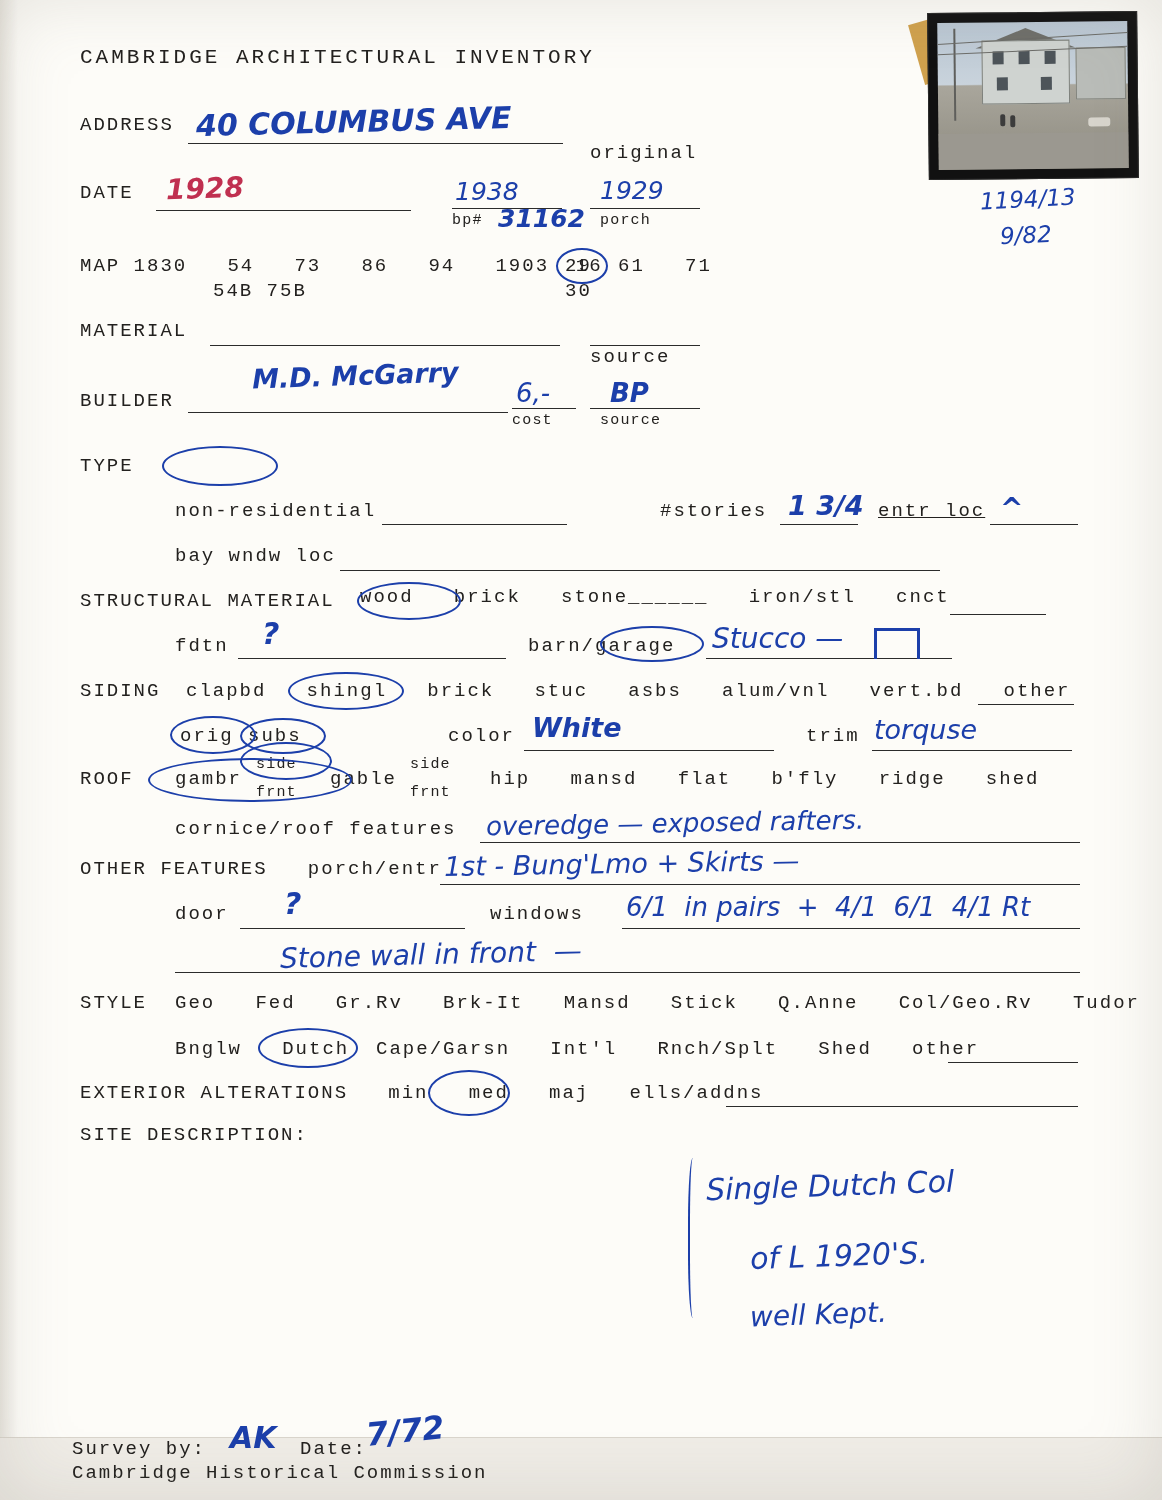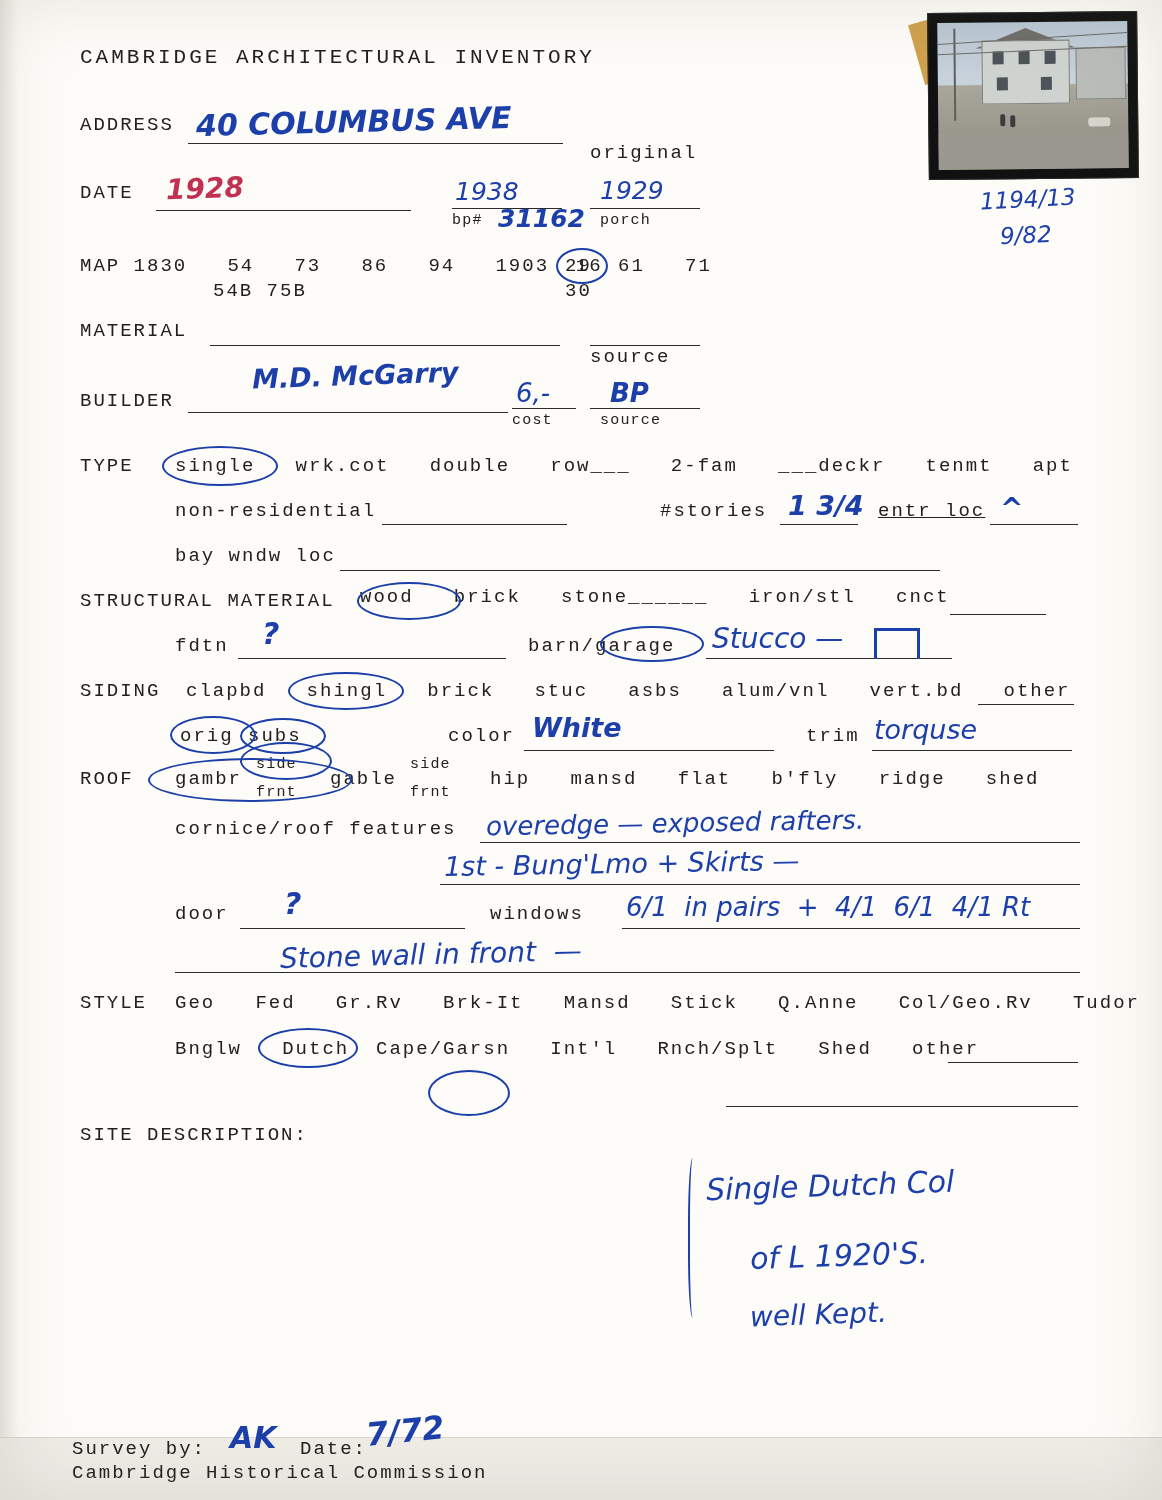--- a/index.html
+++ b/index.html
@@ -223,21 +223,20 @@
 
   <div class="rule" style="left:512px; top:408px; width:64px;"></div>
   <div class="hand thin" style="left:516px; top:378px; font-size:26px;">6,-</div>
   <div class="typed small" style="left:512px; top:412px;">cost</div>
 
   <div class="rule" style="left:590px; top:408px; width:110px;"></div>
   <div class="hand" style="left:610px; top:378px; font-size:26px;">BP</div>
   <div class="typed small" style="left:600px; top:412px;">source</div>
 
   <div class="typed" style="left:80px; top:455px;">TYPE</div>
-  <div class="typed" style="left:175px; top:455px;">single   wrk.cot   double   row___   2-fam   ___deckr   tenmt   apt</div>
   <div class="ellipse" style="left:162px; top:446px; width:112px; height:36px;"></div>
 
   <div class="typed" style="left:175px; top:500px;">non-residential</div>
   <div class="rule" style="left:382px; top:524px; width:185px;"></div>
 
   <div class="typed" style="left:660px; top:500px;">#stories</div>
   <div class="rule" style="left:780px; top:524px; width:78px;"></div>
   <div class="hand" style="left:788px; top:490px; font-size:27px;">1 3/4</div>
 
   <div class="typed" style="left:878px; top:500px;text-decoration:underline;">entr loc</div>
@@ -288,40 +287,42 @@
   <div class="typed small" style="left:410px; top:756px;">side</div>
   <div class="typed small" style="left:410px; top:784px;">frnt</div>
   <div class="typed" style="left:490px; top:768px;">hip   mansd   flat   b'fly   ridge   shed</div>
   <div class="ellipse" style="left:148px; top:758px; width:200px; height:40px;"></div>
   <div class="ellipse" style="left:240px; top:742px; width:88px; height:34px;"></div>
 
   <div class="typed" style="left:175px; top:818px;">cornice/roof features</div>
   <div class="rule" style="left:480px; top:842px; width:600px;"></div>
   <div class="hand thin" style="left:486px; top:808px; font-size:26px; transform:rotate(-1deg);">overedge — exposed rafters.</div>
 
+  <div class="typed" style="left:80px; top:858px;">OTHER FEATURES   porch/entr</div>
   <div class="rule" style="left:440px; top:884px; width:640px;"></div>
   <div class="hand thin" style="left:444px; top:848px; font-size:27px; transform:rotate(-1deg);">1st - Bung'Lmo + Skirts —</div>
 
   <div class="typed" style="left:175px; top:903px;">door</div>
   <div class="rule" style="left:240px; top:928px; width:225px;"></div>
   <div class="hand" style="left:284px; top:886px; font-size:30px;">?</div>
 
   <div class="typed" style="left:490px; top:903px;">windows</div>
   <div class="rule" style="left:622px; top:928px; width:458px;"></div>
   <div class="hand thin" style="left:626px; top:892px; font-size:26px;">6/1  in pairs  +  4/1  6/1  4/1 Rt</div>
 
   <div class="rule" style="left:175px; top:972px; width:905px;"></div>
   <div class="hand thin" style="left:280px; top:938px; font-size:28px; transform:rotate(-1.5deg);">Stone wall in front  —</div>
 
   <div class="typed" style="left:80px; top:992px;">STYLE</div>
   <div class="typed" style="left:175px; top:1038px;">Bnglw   Dutch  Cape/Garsn   Int'l   Rnch/Splt   Shed   other</div>
   <div class="typed" style="left:175px; top:992px;">Geo   Fed   Gr.Rv   Brk-It   Mansd   Stick   Q.Anne   Col/Geo.Rv   Tudor</div>
   <div class="ellipse" style="left:258px; top:1028px; width:96px; height:36px;"></div>
   <div class="rule" style="left:948px; top:1062px; width:130px;"></div>
 
+  <div class="typed" style="left:80px; top:1082px;">EXTERIOR ALTERATIONS   min   med   maj   ells/addns</div>
   <div class="ellipse" style="left:428px; top:1070px; width:78px; height:42px;"></div>
   <div class="rule" style="left:726px; top:1106px; width:352px;"></div>
 
   <div class="typed" style="left:80px; top:1124px;">SITE DESCRIPTION:</div>
 
   <div class="bracket" style="left:688px; top:1158px; height:160px; width:10px;"></div>
   <div class="hand thin" style="left:706px; top:1168px; font-size:30px; transform:rotate(-2deg);">Single Dutch Col</div>
   <div class="hand thin" style="left:750px; top:1238px; font-size:30px; transform:rotate(-2deg);">of L 1920'S.</div>
   <div class="hand thin" style="left:750px; top:1298px; font-size:28px; transform:rotate(-2deg);">well Kept.</div>
 

